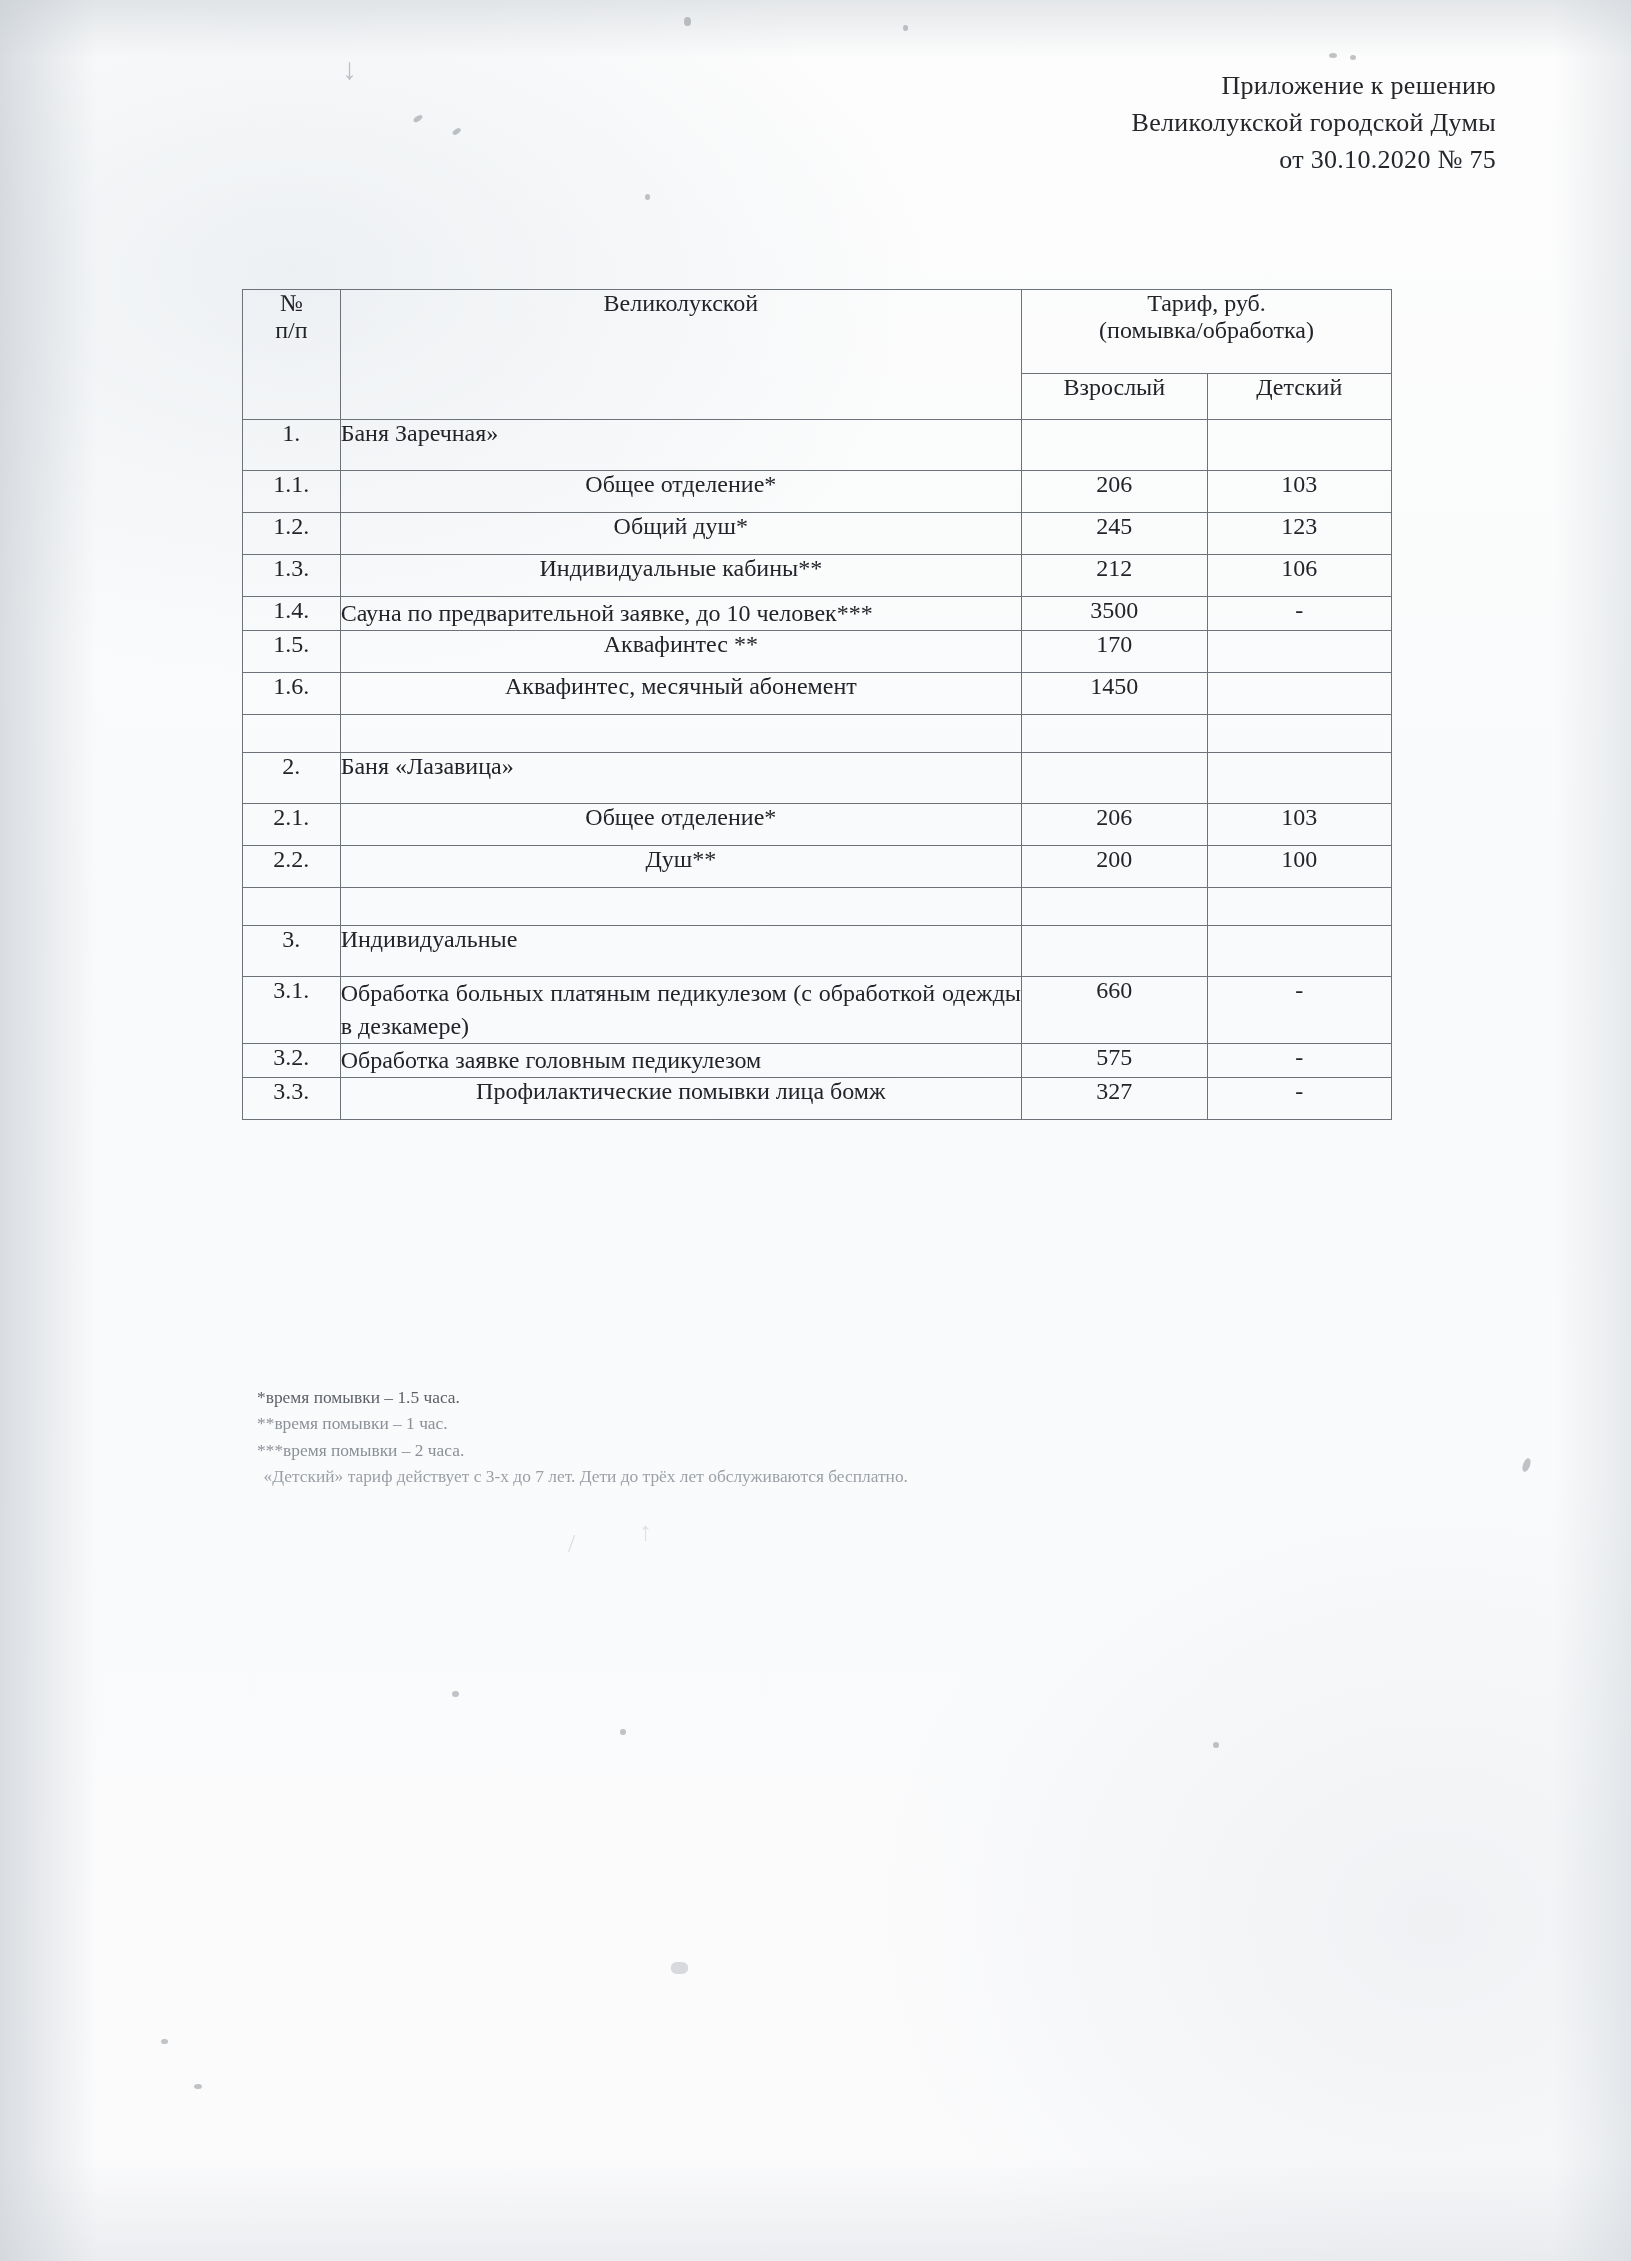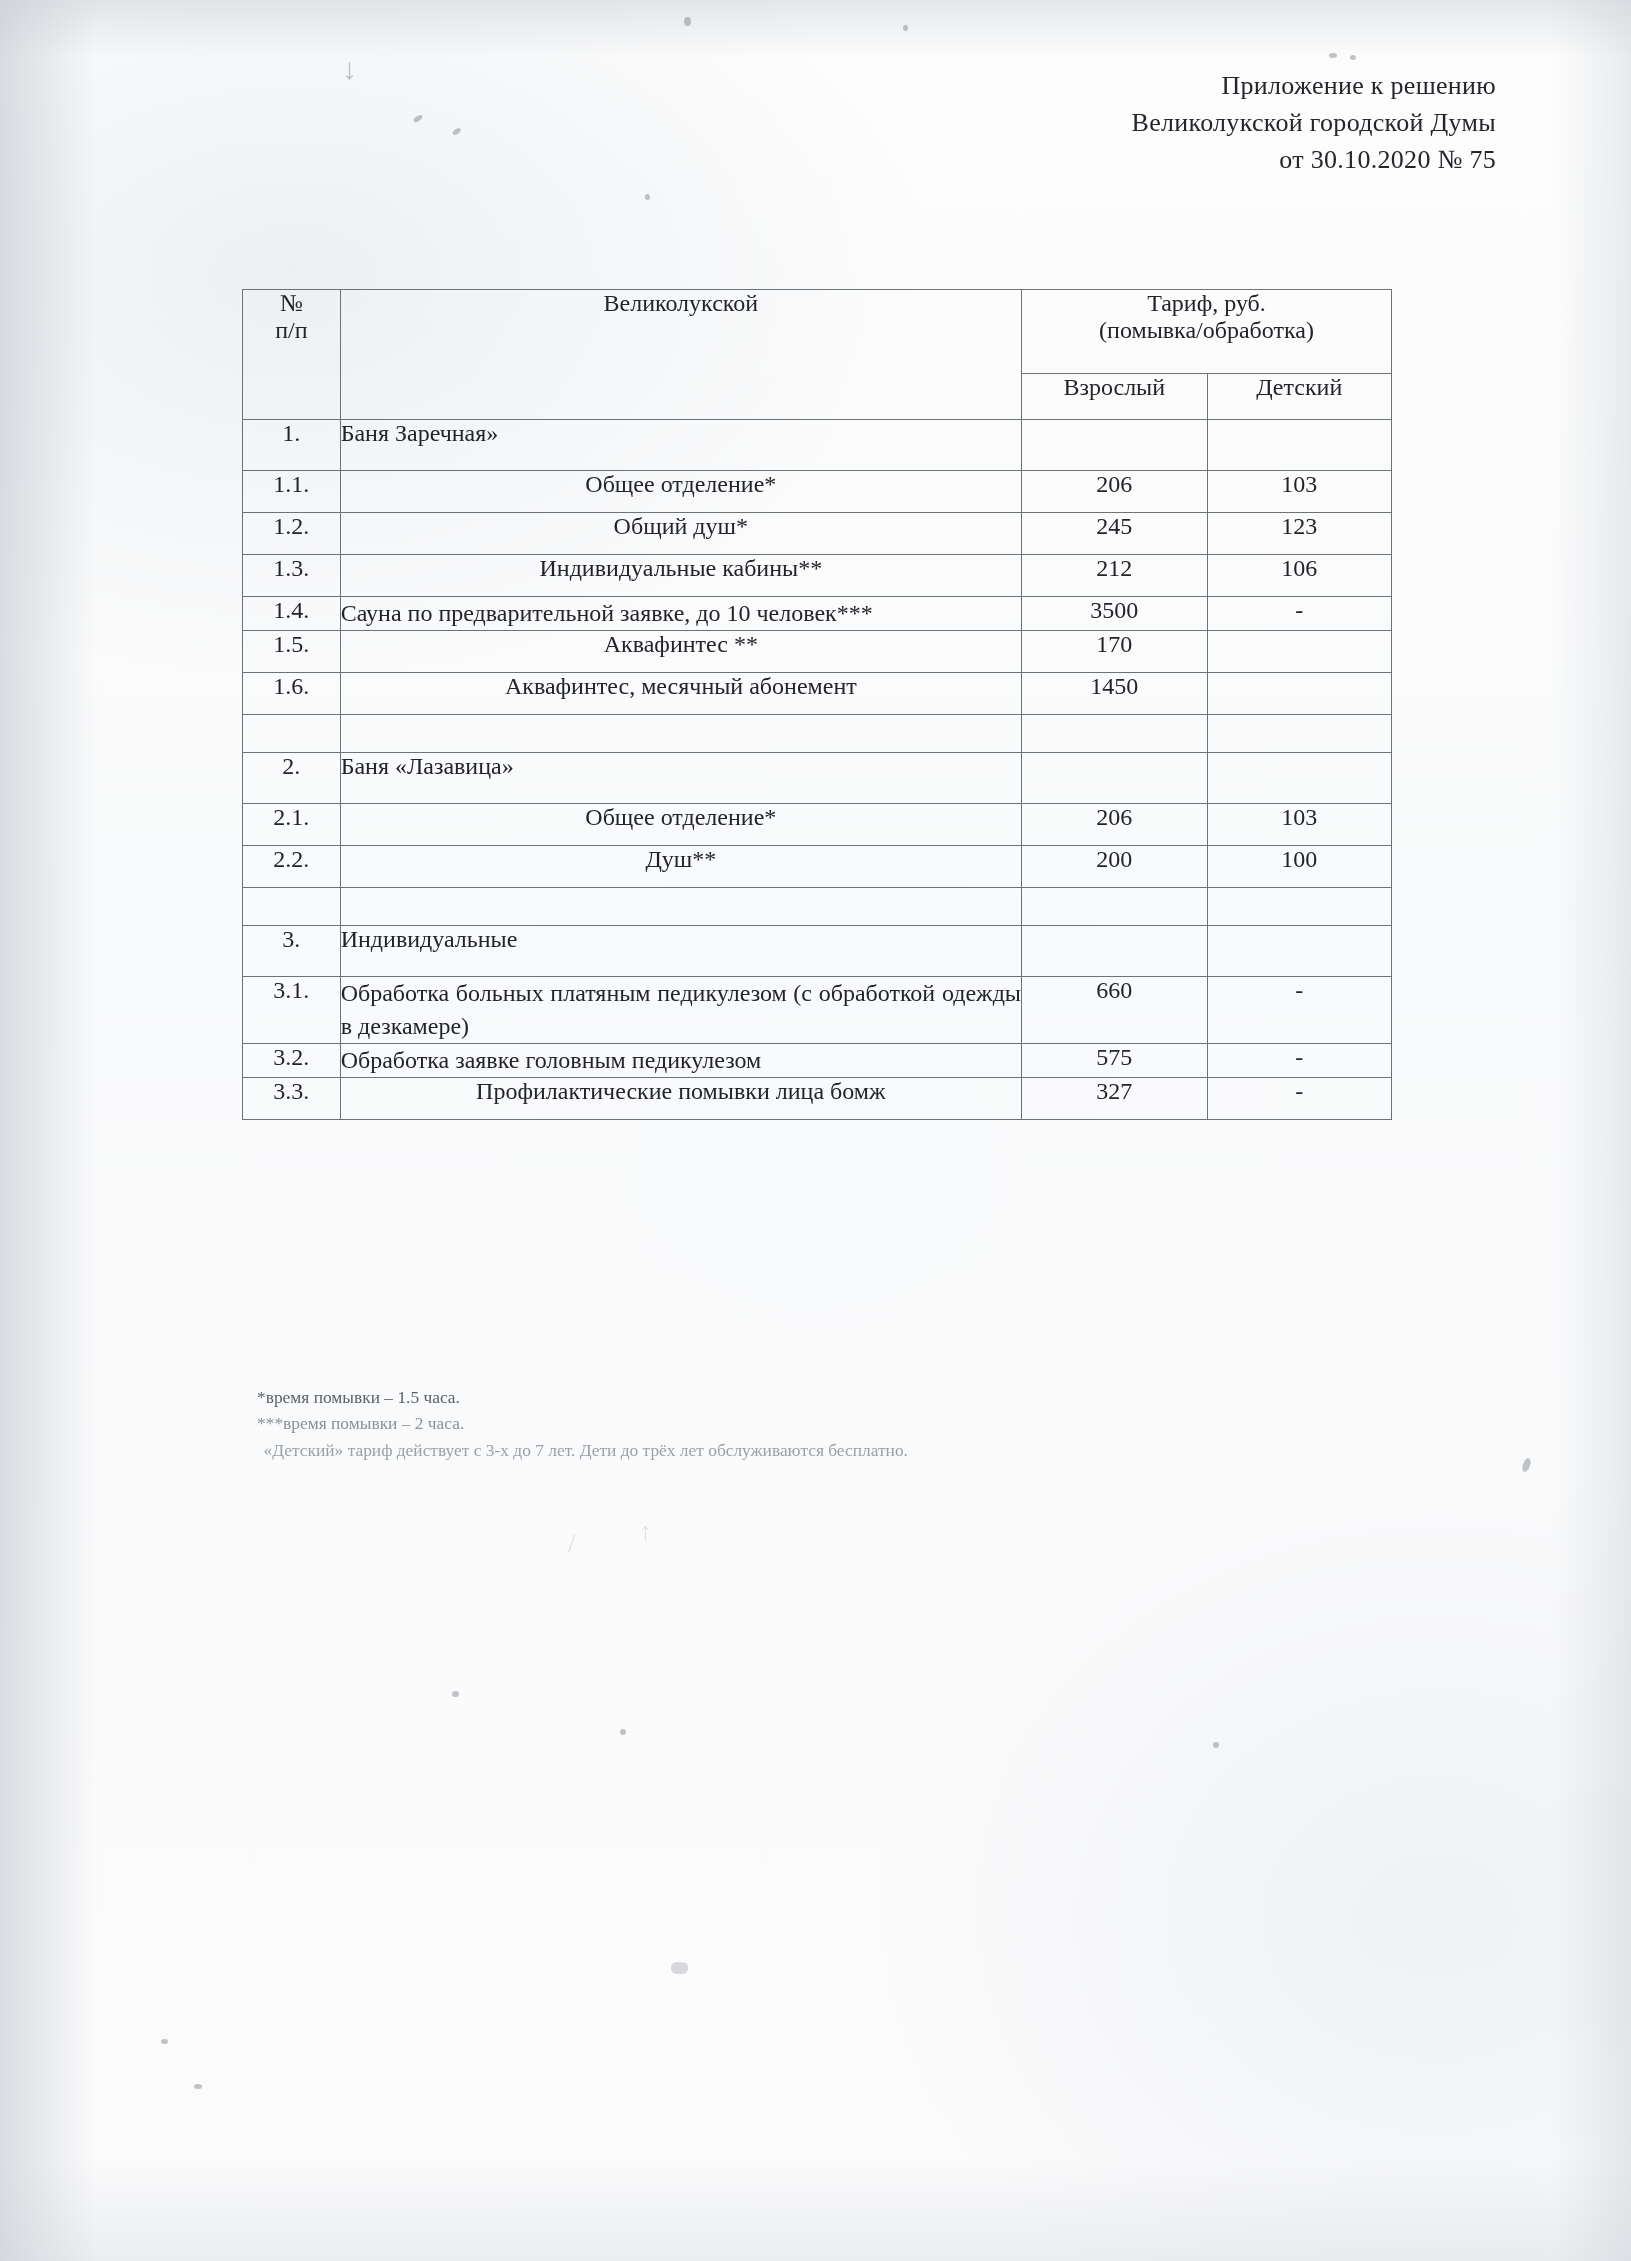--- a/index.html
+++ b/index.html
@@ -294,18 +294,19 @@
         <td class="c-name">Профилактические помывки лица бомж</td>
         <td class="c-adult">327</td>
         <td class="c-child dash">-</td>
       </tr>
 
     </tbody>
   </table>
 
   <div class="notes">
     <div>*время помывки – 1.5 часа.</div>
+    <div class="faint">**время помывки – 1 час.</div>
     <div class="faint">***время помывки – 2 часа.</div>
     <div class="faint2" style="padding-left:6.5px;">«Детский» тариф действует с 3-х до 7 лет. Дети до трёх лет обслуживаются бесплатно.</div>
   </div>
 
 </div>
 
 
 </body></html>

